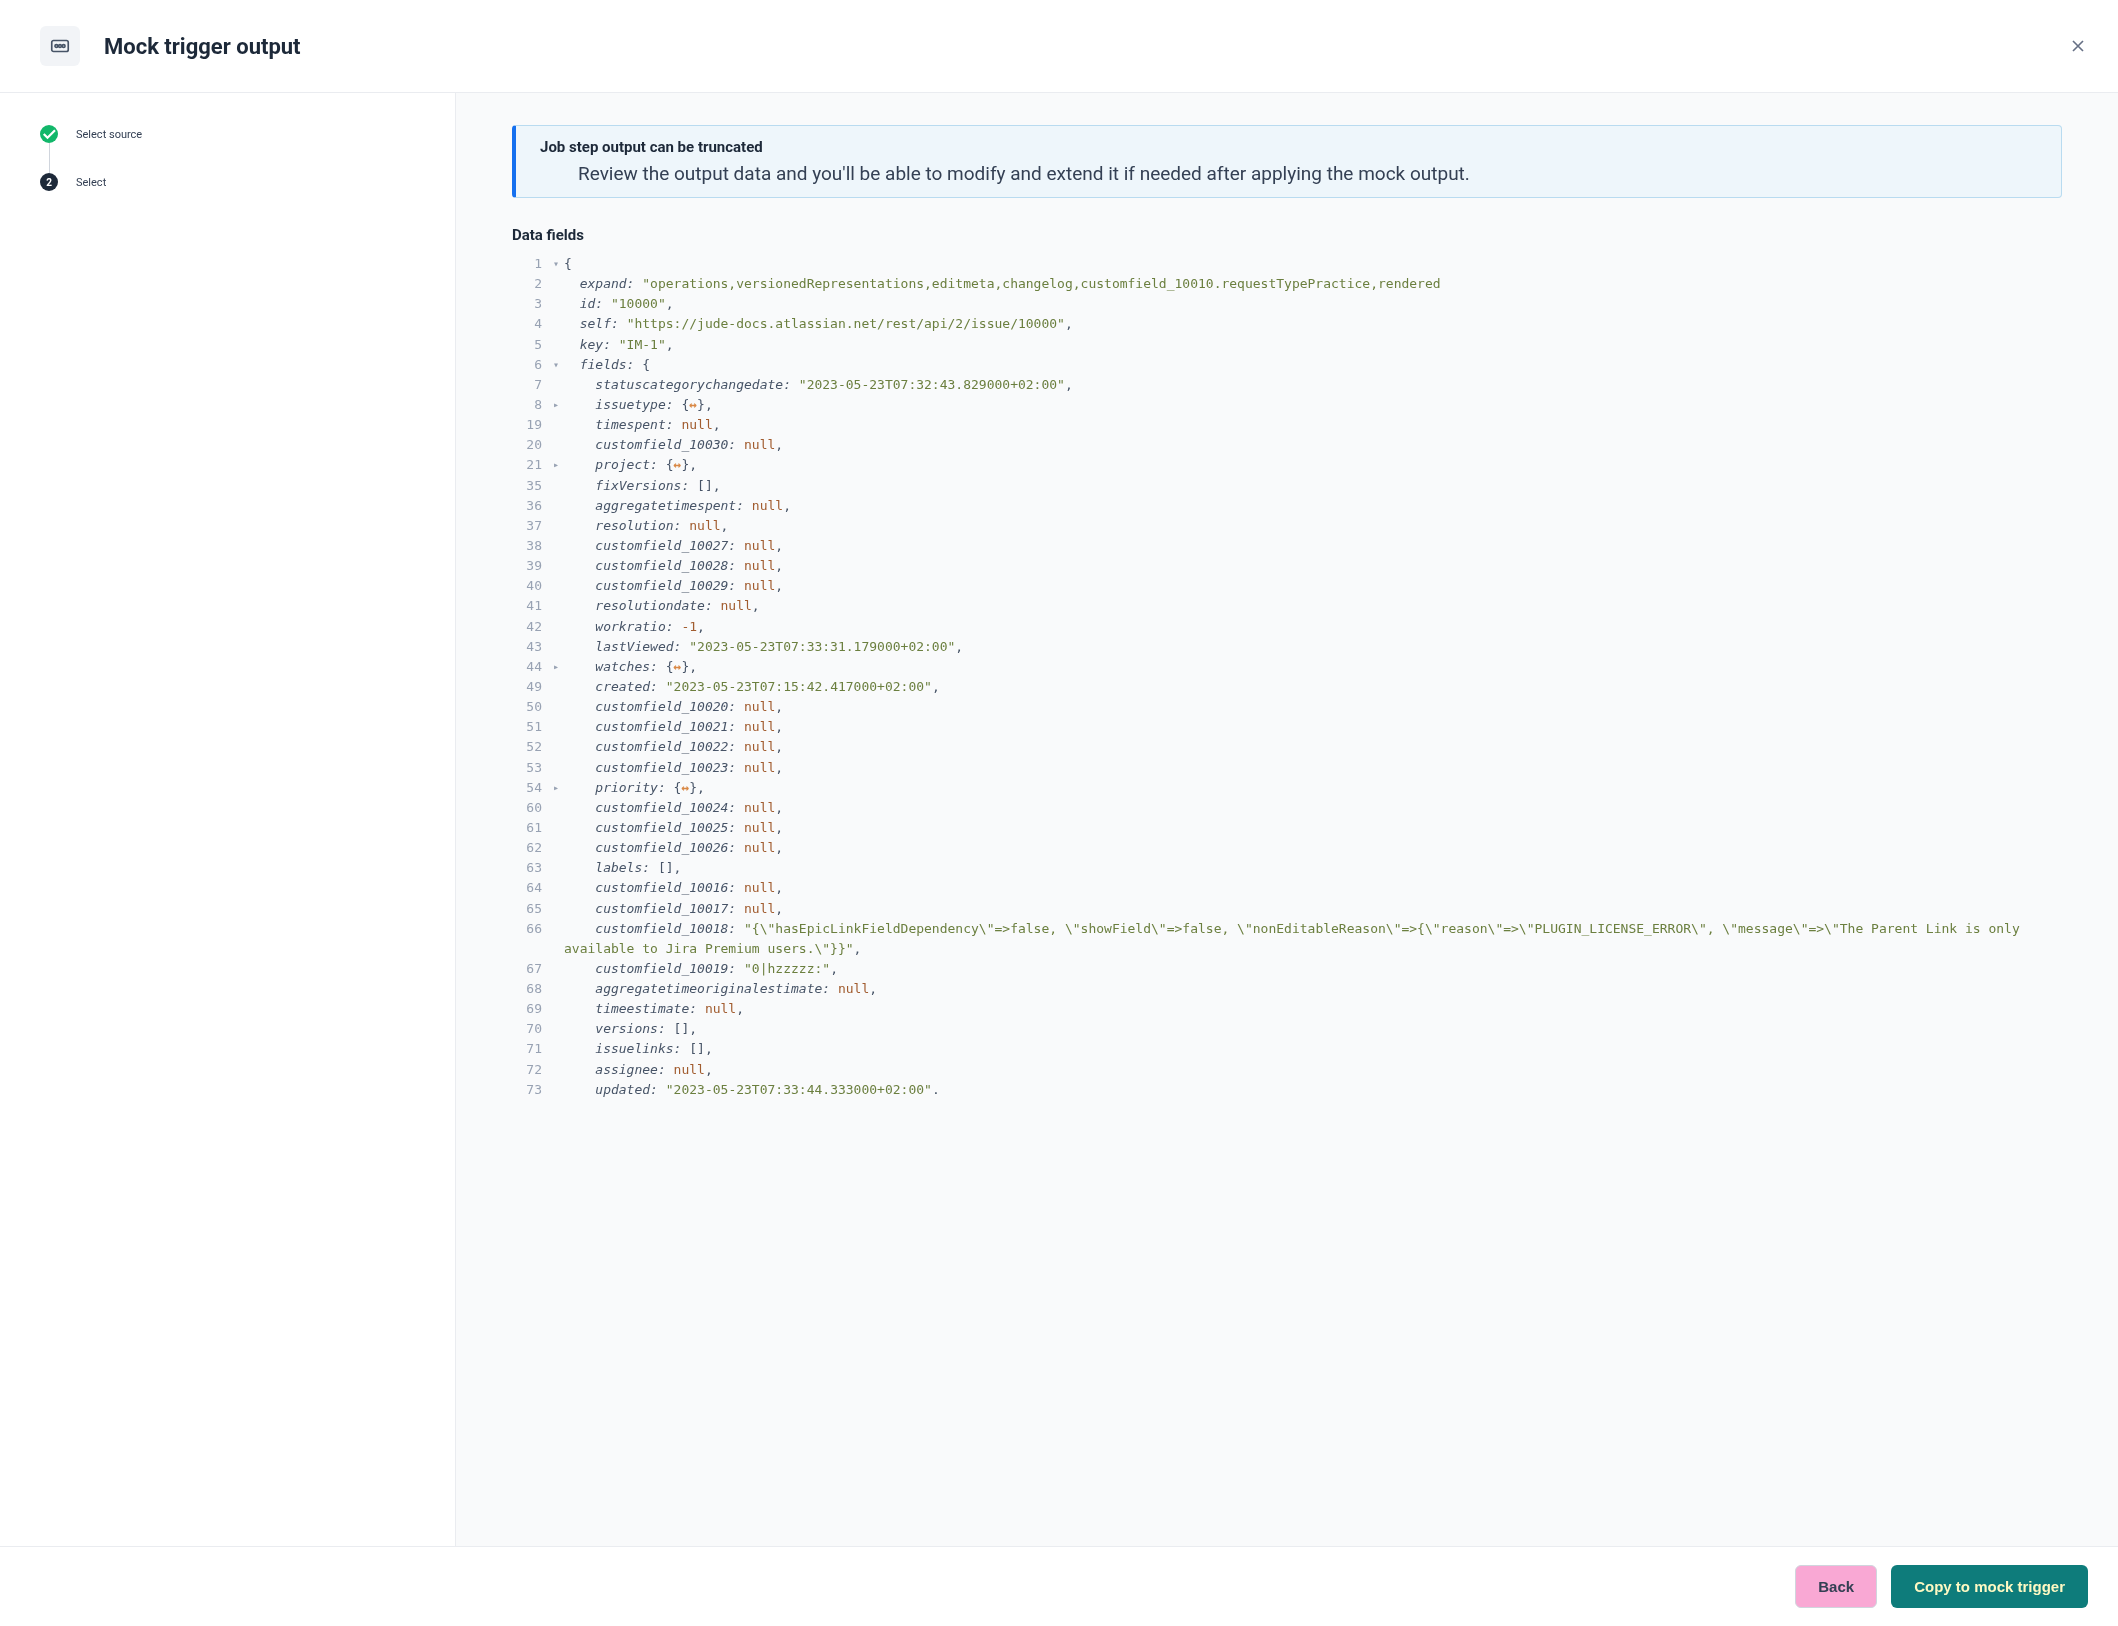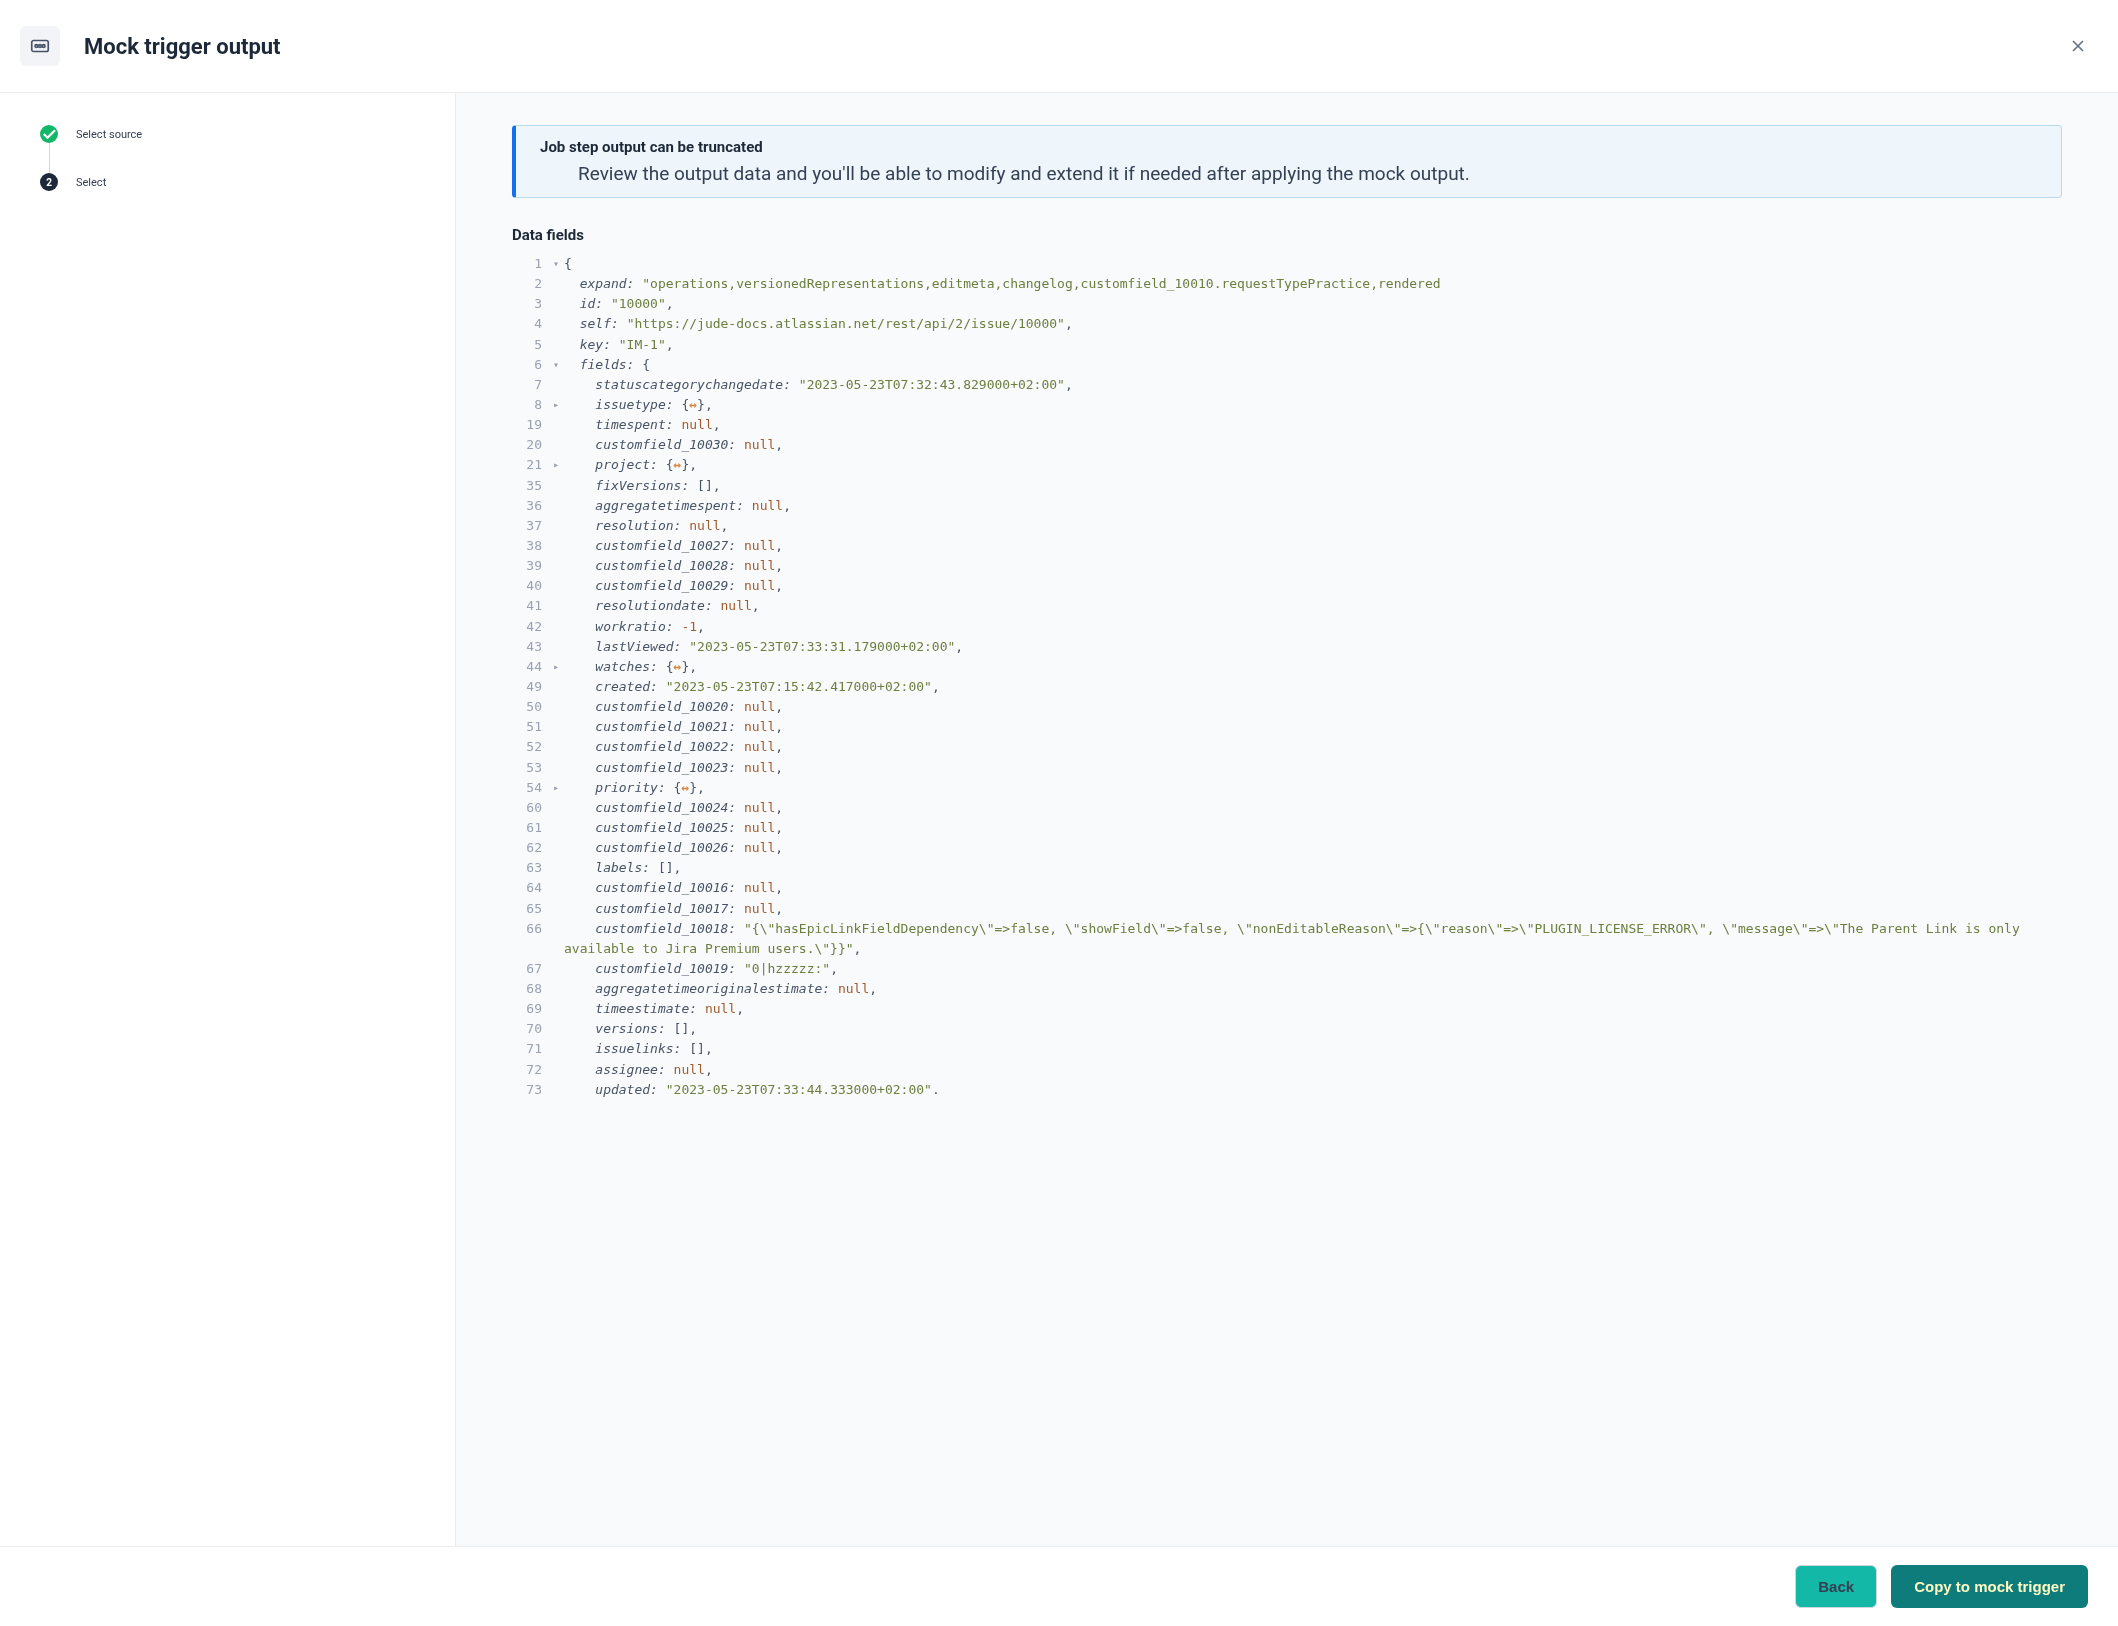--- a/index.html
+++ b/index.html
@@ -1,18 +1,18 @@
 <!DOCTYPE html>
 <html><head>
 <meta charset="utf-8">
 <style>
 * { margin:0; padding:0; box-sizing:border-box; }
 body { font-family:-apple-system,BlinkMacSystemFont,"Segoe UI",Roboto,sans-serif; color:#1d2939; background:#fff; font-size:14px; }
 
-.header { display:flex; align-items:center; padding:26px 20px; border-bottom:1px solid #eaecf0; position:relative; }
+.header { display:flex; align-items:center; padding:26px 40px; border-bottom:1px solid #eaecf0; position:relative; }
 .header-icon { width:40px; height:40px; background:#f2f4f7; border-radius:6px; display:flex; align-items:center; justify-content:center; margin-right:24px; }
 .header-icon svg { width:22px; height:22px; stroke:#475467; }
 .header-title { font-size:22px; font-weight:700; color:#1d2939; }
 .close-btn { position:absolute; right:30px; top:36px; width:20px; height:20px; cursor:pointer; color:#667085; }
 
 .body { display:flex; min-height:calc(100vh - 170px); }
 .sidebar { width:456px; padding:32px 40px; background:#fff; border-right:1px solid #eaecf0; }
 .step { display:flex; align-items:center; margin-bottom:0; }
 .step-badge { width:18px; height:18px; border-radius:50%; display:flex; align-items:center; justify-content:center; margin-right:18px; font-size:10px; font-weight:700; color:#fff; flex-shrink:0; }
 .step-badge.done { background:#12b76a; }
@@ -33,21 +33,21 @@
 .src { flex:1; }
 .k { color:#475467;font-style:italic; }
 .s { color:#6b7f3f; }
 .n { color:#a15c2f; }
 .nl { color:#a15c2f; }
 .p { color:#475467; }
 .coll { color:#d98845; font-weight:bold; }
 
 .footer { position:fixed; bottom:0; left:0; right:0; background:#fff; padding:18px 30px; display:flex; justify-content:flex-end; gap:14px; border-top:1px solid #eaecf0; }
 .btn { padding:12px 22px; border-radius:6px; font-size:15px; font-weight:600; cursor:pointer; border:1px solid transparent; }
-.btn-secondary { background:#14b8a6; border-color:#d0d5dd; color:#344054; }
+.btn-secondary { background:#f9a8d4; border-color:#d0d5dd; color:#344054; }
 .btn-primary { background:#0e7c7b; color:#fef9c3; }
 </style>
 </head>
 <body>
 
 <div class="header">
   <div class="header-icon">
     <svg viewBox="0 0 24 24" fill="none" stroke="currentColor" stroke-width="1.8">
         <rect x="3" y="6" width="18" height="12" rx="2"></rect>
         <circle cx="8" cy="12" r="1.5"></circle>

